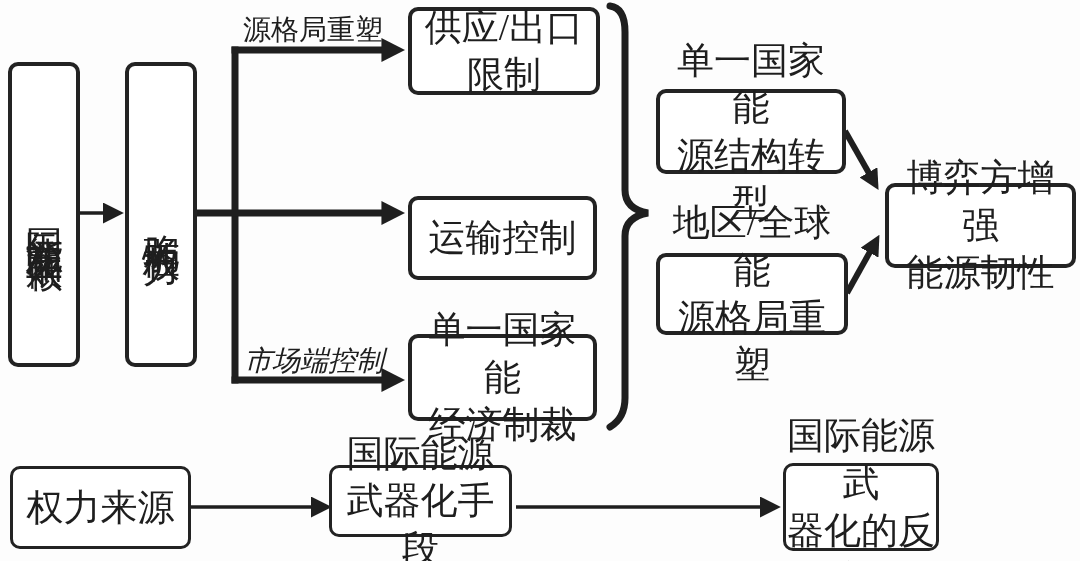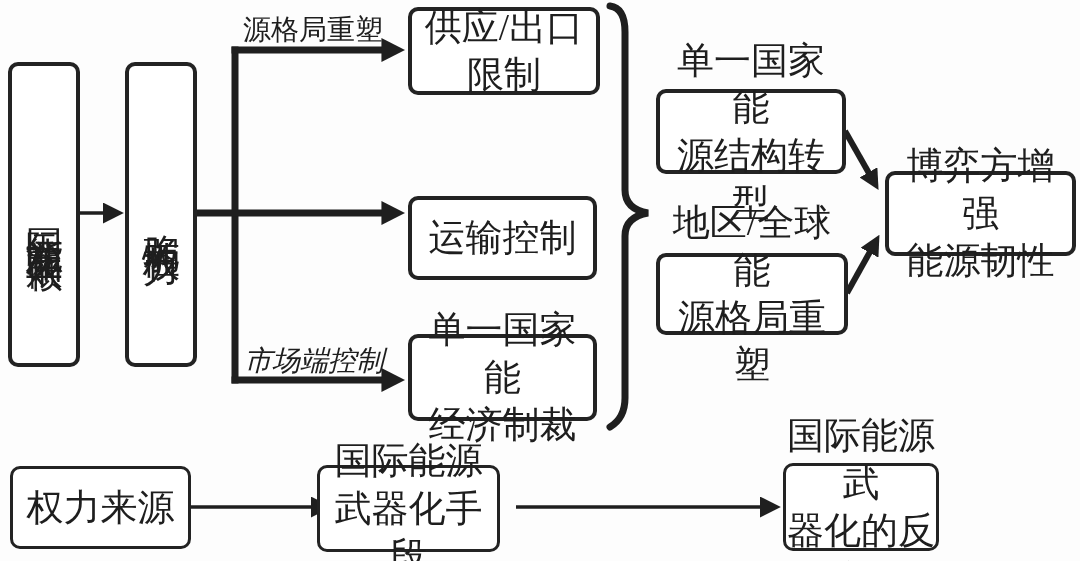--- a/index.html
+++ b/index.html
@@ -111,30 +111,30 @@
   <div class="node" style="left:656px; top:89px; width:190px; height:85px;">
     <span>单一国家能
 源结构转型</span>
   </div>
 
   <div class="node" style="left:656px; top:253px; width:192px; height:82px;">
     <span>地区/全球能
 源格局重塑</span>
   </div>
 
-  <div class="node" style="left:885px; top:171px; width:191px; height:85px;">
+  <div class="node" style="left:885px; top:183px; width:191px; height:85px;">
     <span>博弈方增强
 能源韧性</span>
   </div>
 
   <div class="node thin" style="left:10px; top:466px; width:181px; height:83px;">
     <span>权力来源</span>
   </div>
 
-  <div class="node thin" style="left:317px; top:465px; width:183px; height:87px;">
+  <div class="node thin" style="left:329px; top:465px; width:183px; height:72px;">
     <span>国际能源
 武器化手段</span>
   </div>
 
   <div class="node thin" style="left:783px; top:463px; width:156px; height:88px;">
     <span>国际能源武
 器化的反馈</span>
   </div>
 
 </div>

